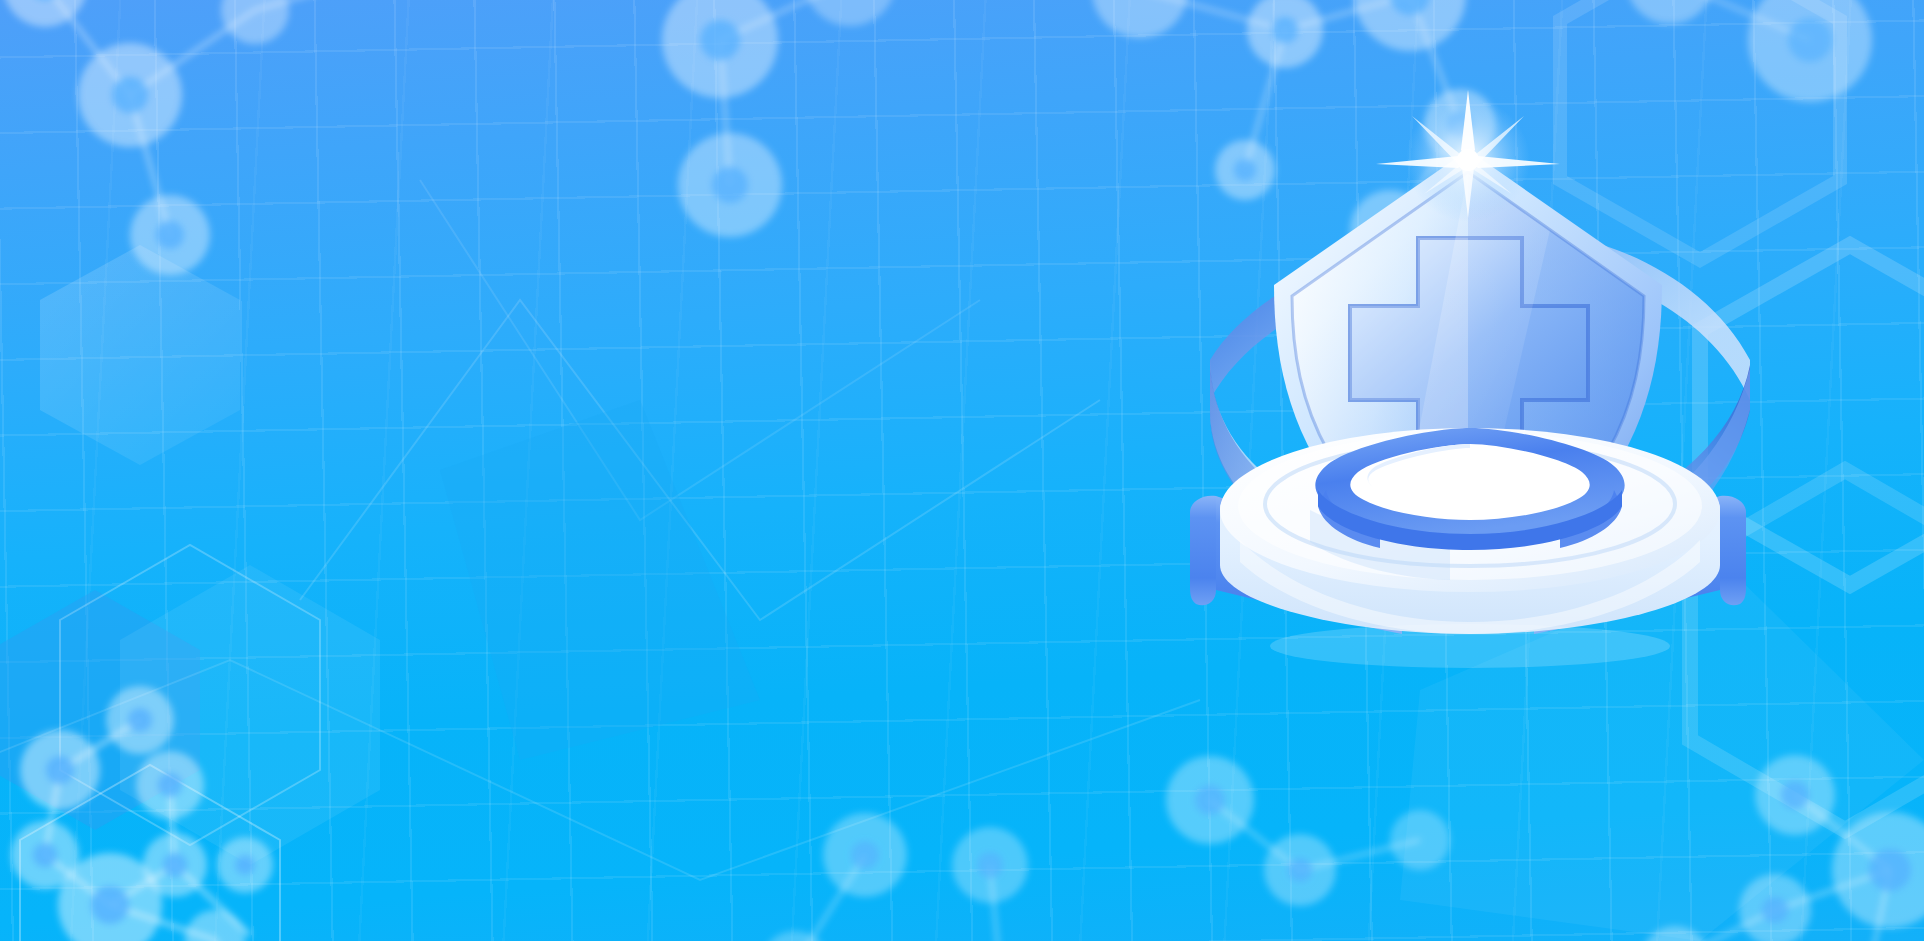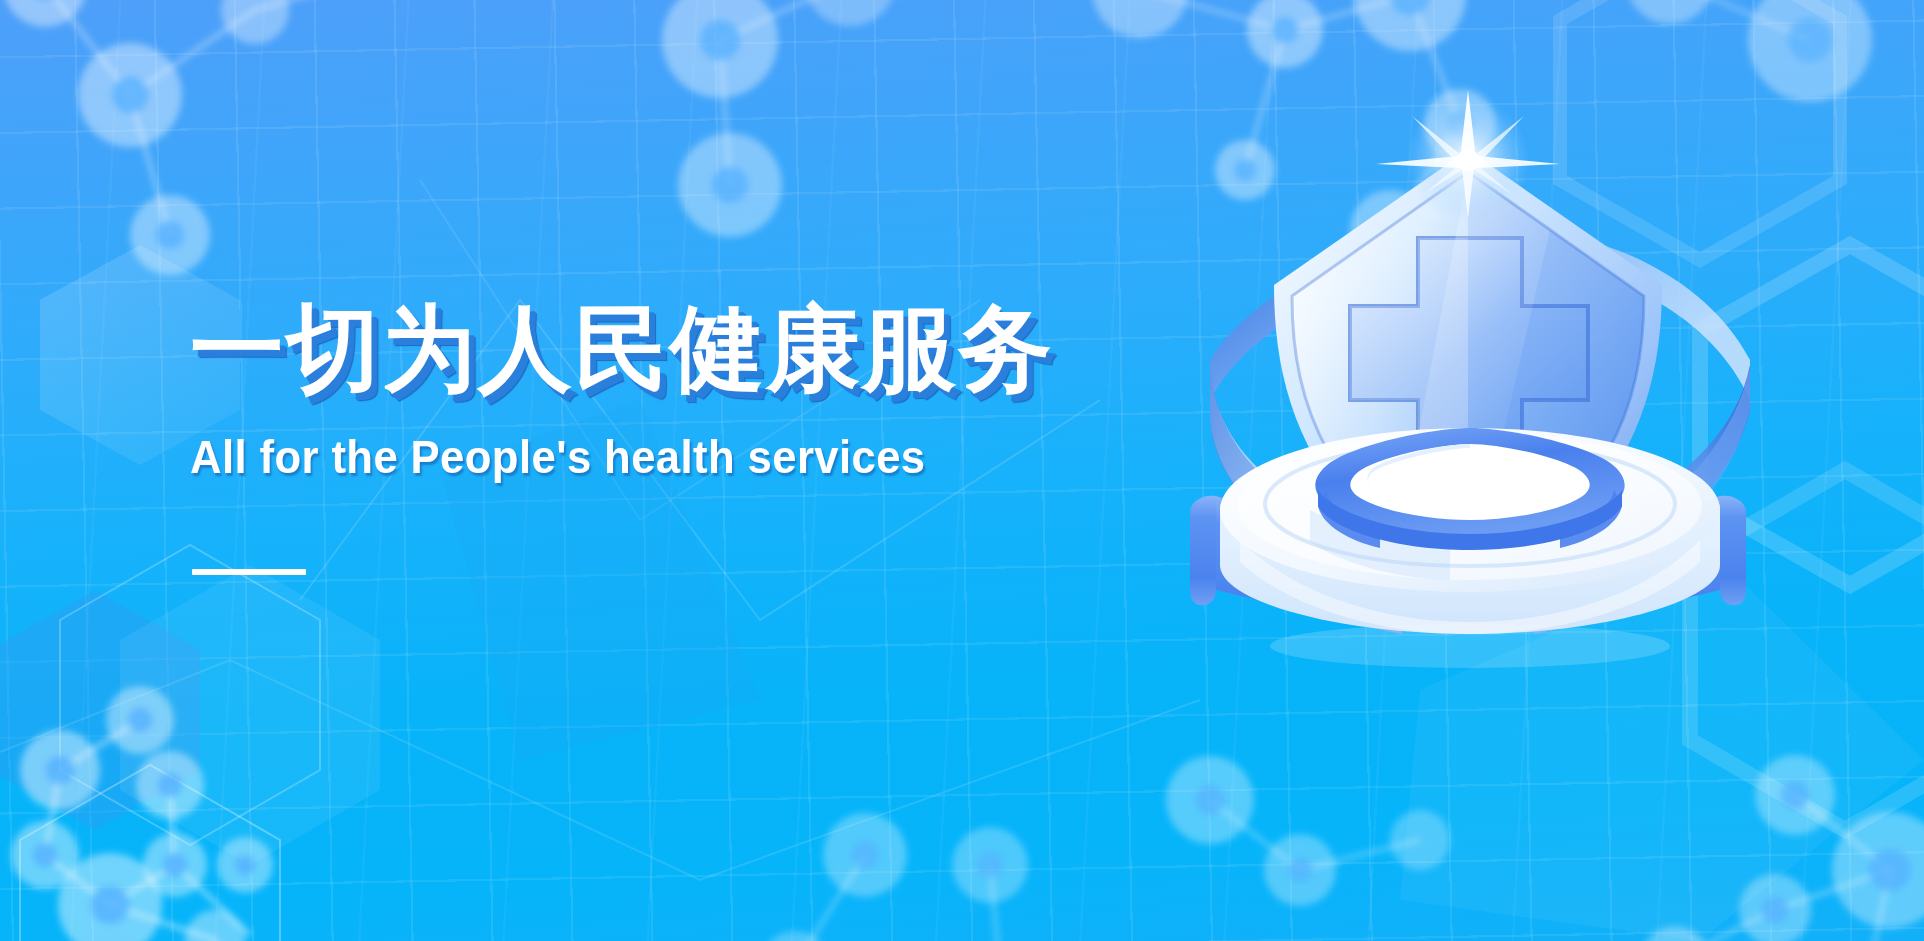--- a/index.html
+++ b/index.html
@@ -283,25 +283,20 @@
       <circle cx="290" cy="170" r="58" fill="#ffffff" fill-opacity="0.36"></circle>
       <circle cx="290" cy="170" r="21" fill="#5ab3ff" fill-opacity="0.8"></circle>
       <circle cx="175" cy="210" r="36" fill="#ffffff" fill-opacity="0.34"></circle>
       <circle cx="175" cy="210" r="13" fill="#5ab3ff" fill-opacity="0.8"></circle>
       <circle cx="75" cy="260" r="34" fill="#ffffff" fill-opacity="0.34"></circle>
       <circle cx="75" cy="260" r="12" fill="#5ab3ff" fill-opacity="0.8"></circle>
       <circle cx="265" cy="290" r="38" fill="#ffffff" fill-opacity="0.34"></circle>
     </svg>
   </div>
 
-  <div class="text-block">
-    <h1 class="headline-cn">一切为人民健康服务</h1>
-    <p class="headline-en">All for the People's health services</p>
-    <div class="rule"></div>
-  </div>
 
   <div class="illus">
     <svg width="620" height="600" viewBox="0 0 620 600">
       <defs>
         <linearGradient id="shieldBody" x1="0.12" y1="0.05" x2="0.88" y2="0.95">
           <stop offset="0%" stop-color="#ffffff"></stop>
           <stop offset="18%" stop-color="#e8f4ff"></stop>
           <stop offset="42%" stop-color="#a9cdfb"></stop>
           <stop offset="70%" stop-color="#7eb3f8"></stop>
           <stop offset="100%" stop-color="#5b97f0"></stop>

